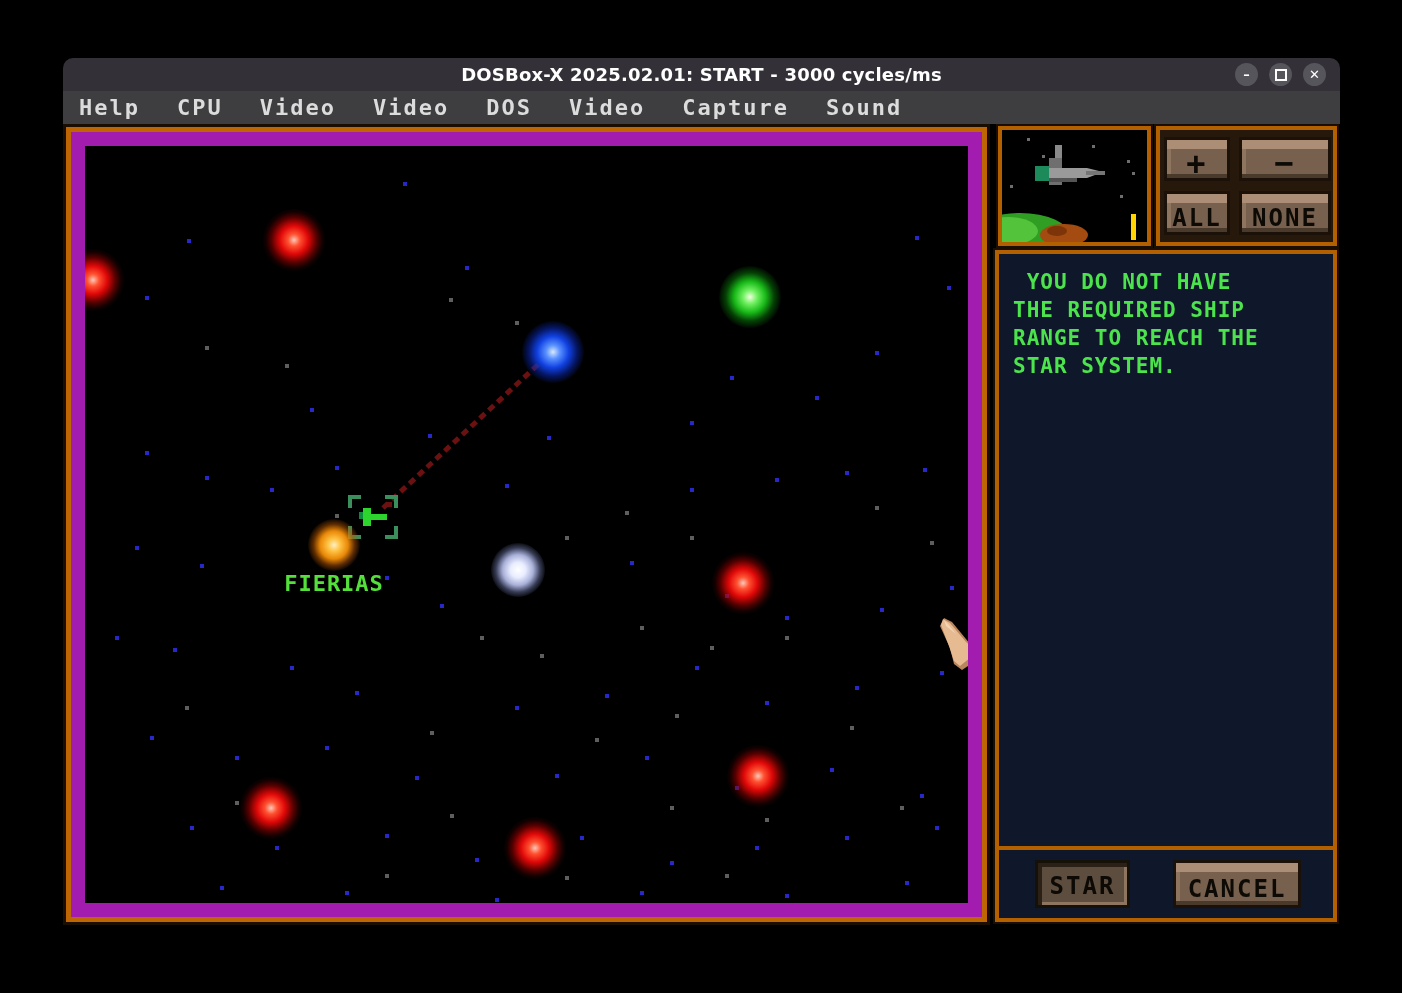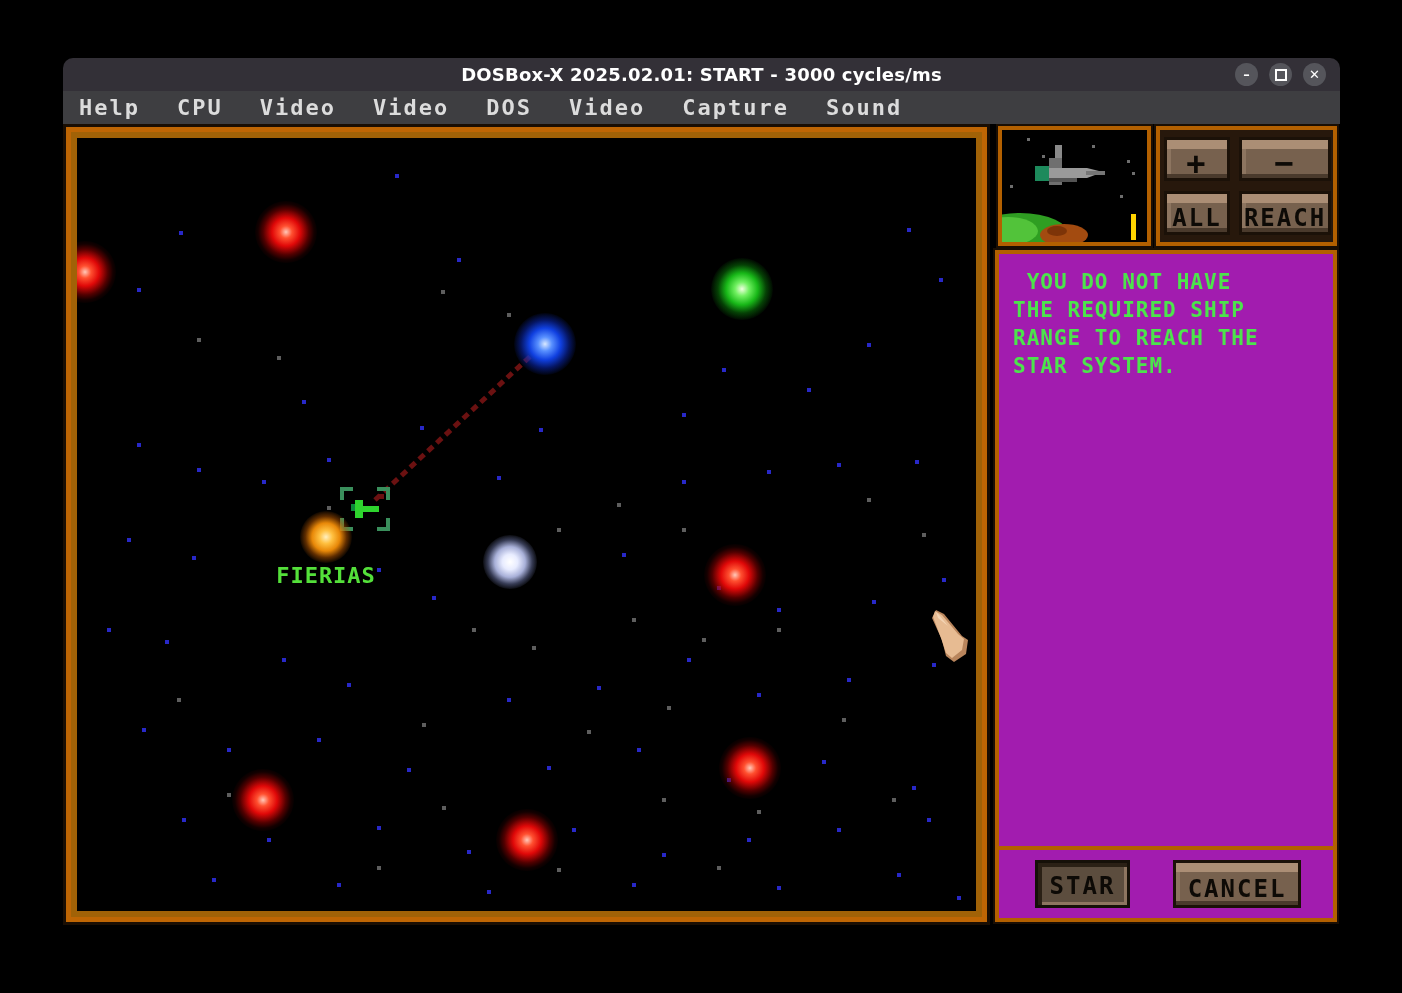--- a/index.html
+++ b/index.html
@@ -13,42 +13,42 @@
     display:flex;align-items:center;justify-content:center;font-size:13px;font-weight:bold;cursor:default;}
   .wbtn .sq{width:8px;height:8px;border:2px solid #fff;display:block;}
   .menubar{height:33px;background:#3e3e41;display:flex;align-items:center;gap:37px;
     padding-left:16px;color:#dcdcdc;font:bold 22px "DejaVu Sans Mono",monospace;letter-spacing:2px;}
   .menu-item{cursor:default;}
   .game{position:absolute;left:0;top:66px;width:1277px;height:801px;background:#000;}
 
   
   .map-frame{position:absolute;left:0;top:0;width:927px;height:801px;box-sizing:border-box;
     border:3px solid #1a0e03;background:#bf6604;padding:5px;}
-  .map-frame-inner{width:100%;height:100%;box-sizing:border-box;background:#a16207;padding:6px;}
+  .map-frame-inner{width:100%;height:100%;box-sizing:border-box;background:#a21caf;padding:14px;}
   .map{position:relative;width:100%;height:100%;background:#000;overflow:hidden;}
   .dot{position:absolute;width:4px;height:4px;}
   .dot.blue{background:#2828c8;}
   .dot.gray{background:#5e5e5e;}
   .star{position:absolute;border-radius:50%;transform:translate(-50%,-50%);}
   .star.red{width:62px;height:62px;background:radial-gradient(circle,#ffc8b8 0%,#ff5030 14%,#e00808 32%,rgba(150,0,0,.55) 52%,rgba(80,0,0,.25) 64%,transparent 74%);}
   .star.green{width:62px;height:62px;background:radial-gradient(circle,#f0ffe0 0%,#70f060 16%,#18b818 36%,rgba(10,130,10,.5) 55%,transparent 73%);}
   .star.blue{width:62px;height:62px;background:radial-gradient(circle,#d8e8ff 0%,#5890ff 16%,#1040e0 36%,rgba(10,40,180,.55) 55%,transparent 73%);}
   .star.orange{width:52px;height:52px;background:radial-gradient(circle,#fff0c0 0%,#ffc040 18%,#e88808 38%,rgba(190,90,0,.5) 56%,transparent 73%);}
   .star.white{width:54px;height:54px;background:radial-gradient(circle,#ffffff 0%,#e8ecff 20%,#a8b0d8 40%,rgba(110,120,170,.5) 58%,transparent 74%);}
   .sys-label{position:absolute;transform:translateX(-50%);color:#54e03a;
     font:bold 22px "DejaVu Sans Mono",monospace;letter-spacing:1px;white-space:nowrap;}
   #route-svg,#ship-svg,#cursor-svg{position:absolute;pointer-events:none;}
 
   
   .pbox{position:absolute;box-sizing:border-box;border:4px solid #b36000;box-shadow:0 0 0 2px #1a0e03;}
   .thumb-box{left:935px;top:2px;width:153px;height:120px;background:#000;}
   .btn-box{left:1093px;top:2px;width:181px;height:120px;background:#27180c;
     display:grid;grid-template-columns:66px 92px;grid-template-rows:44px 44px;
     gap:10px 9px;padding:7px 0 0 4px;}
-  .main-panel{left:932px;top:126px;width:342px;height:672px;background:#a21caf;
+  .main-panel{left:932px;top:126px;width:342px;height:672px;background:#0f172a;
     display:flex;flex-direction:column;}
   .msg{flex:1;padding:14px 8px 0 14px;color:#4ce44c;white-space:pre-wrap;
     font:bold 21px "DejaVu Sans Mono",monospace;line-height:28px;letter-spacing:1px;}
   .divider{height:4px;background:#b36000;}
   .actions{height:68px;display:flex;align-items:center;}
 
   
   .gbtn{box-sizing:border-box;border:3px solid #1b1108;background:#77614e;cursor:pointer;
     box-shadow:inset 0 9px 0 #ab8e75,inset 0 -4px 0 #4a3a2c,inset 4px 0 0 #8d7560;
     color:#0d0a06;font:bold 24px "DejaVu Sans Mono",monospace;letter-spacing:2px;
@@ -250,21 +250,21 @@
           <rect x="47" y="48" width="28" height="4" fill="#545454"></rect>
         </g>
         <rect x="129" y="84" width="5" height="26" fill="#ffd400"></rect>
       </svg>
     </div>
 
     <div class="pbox btn-box">
       <div class="gbtn sign">+</div>
       <div class="gbtn sign">−</div>
       <div class="gbtn">ALL</div>
-      <div class="gbtn">REACH</div>
+      <div class="gbtn">NONE</div>
     </div>
 
     <div class="pbox main-panel">
       <div class="msg"> YOU DO NOT HAVE
 THE REQUIRED SHIP
 RANGE TO REACH THE
 STAR SYSTEM.</div>
       <div class="divider"></div>
       <div class="actions">
         <div class="gbtn move">STAR</div>

